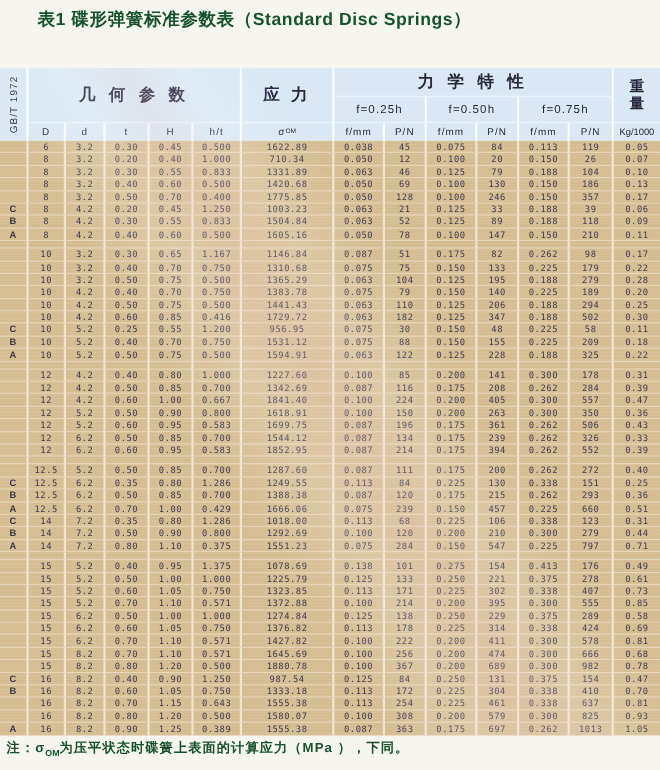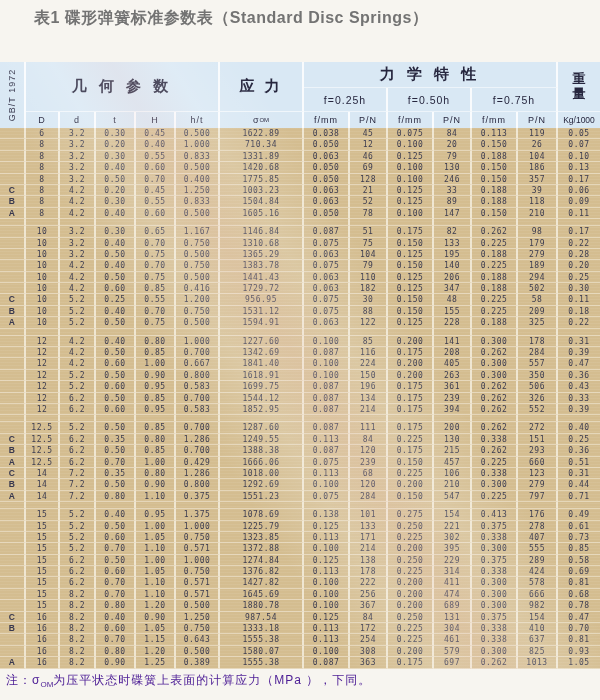--- a/index.html
+++ b/index.html
@@ -11,21 +11,21 @@
     --ink:#3c3c50;
   }
   html,body{margin:0;padding:0;}
   body{
     width:600px;height:700px;overflow:hidden;position:relative;
     background:#f7f5f0;
     font-family:"Liberation Sans", sans-serif;
   }
   .title{
     position:absolute;top:8px;left:34px;width:540px;
-    font-size:16px;font-weight:bold;color:#737373;letter-spacing:.5px;
+    font-size:16px;font-weight:bold;color:#14532d;letter-spacing:.5px;
     white-space:nowrap;
   }
   .table-area{position:absolute;top:62px;left:0;width:600px;}
   
   .hdr{
     display:grid;grid-template-columns:var(--cols);grid-template-rows:26px 24px 16px;
     background:var(--header-bg);
   }
   .hcell{
     display:flex;align-items:center;justify-content:center;
@@ -72,21 +72,21 @@
   .cell.grade{font-family:"Liberation Sans", sans-serif;font-size:8.5px;font-weight:bold;color:#38384e;}
   
   .wm{
     position:absolute;inset:0;pointer-events:none;
     background:
       linear-gradient(58deg, transparent 36%, rgba(255,255,255,.16) 44%, rgba(246,216,216,.22) 50%, rgba(255,255,255,.16) 56%, transparent 64%);
   }
   
   .note{
     position:absolute;left:6px;top:672px;width:588px;
-    font-size:12px;color:#4c1d95;letter-spacing:1px;white-space:nowrap;
+    font-size:12px;color:#14532d;letter-spacing:1px;white-space:nowrap;font-weight:bold;
   }
   .note sub{font-size:8px;letter-spacing:0;}
 </style>
 </head>
 <body>
 
 <div class="title">表1 碟形弹簧标准参数表（Standard Disc Springs）</div>
 
 <div class="table-area">
   <div class="hdr">

